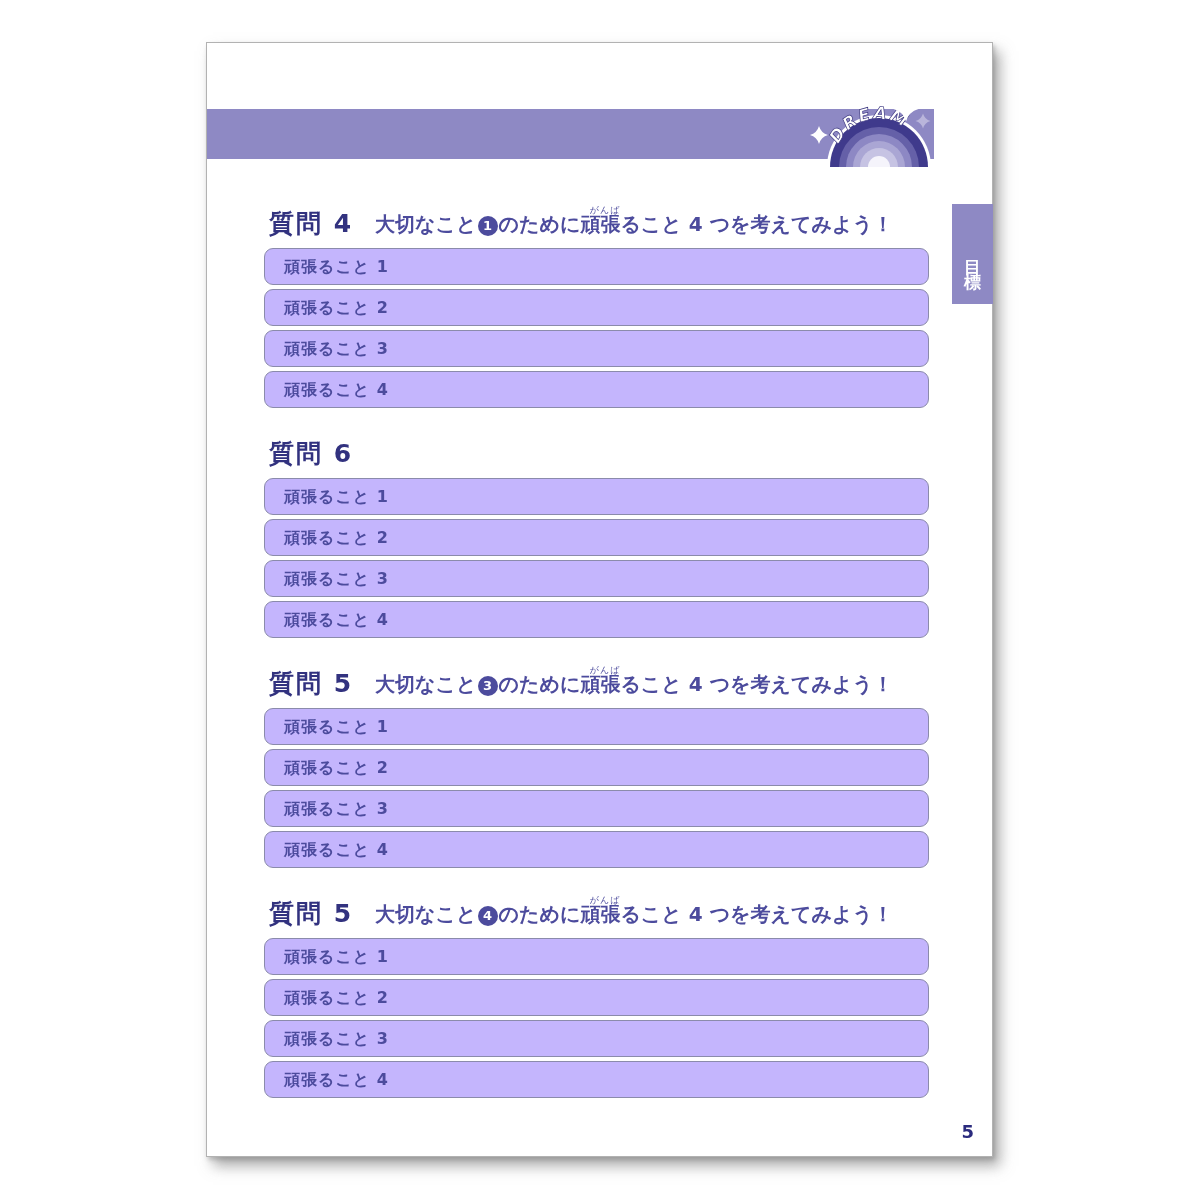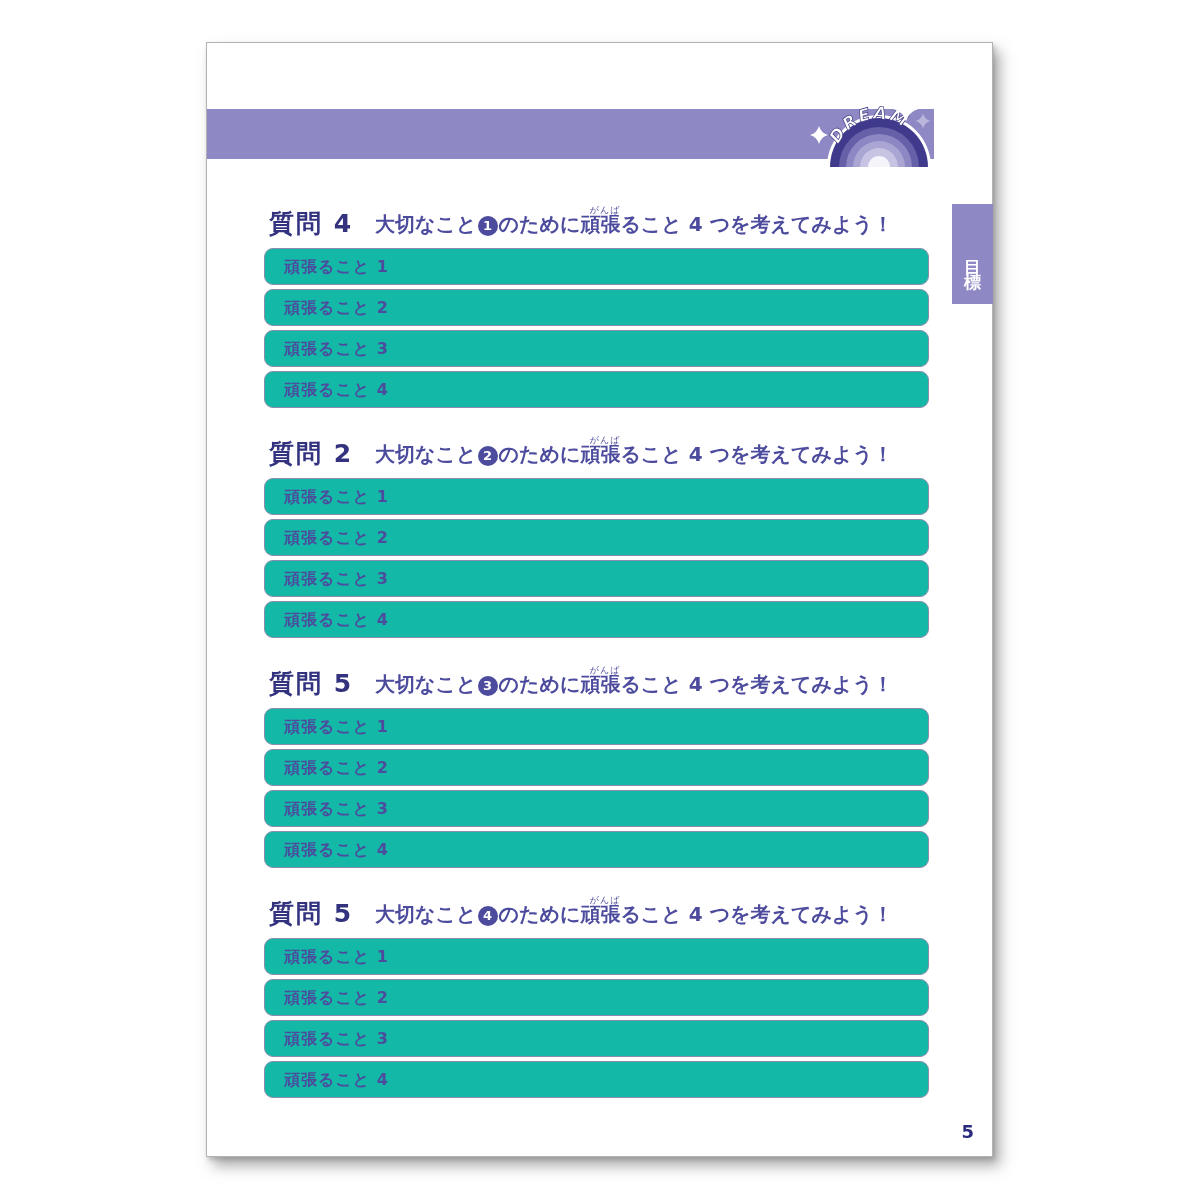--- a/index.html
+++ b/index.html
@@ -33,21 +33,21 @@
   .qnum { font-size:25px; font-weight:bold; color:#32327f; letter-spacing:2px;
     white-space:nowrap; line-height:1; margin-right:22px; }
   .qtext { font-size:20px; font-weight:bold; color:#4c4b9d; line-height:1; white-space:nowrap; }
   .qtext ruby { ruby-position:over; }
   .qtext rt { font-size:9px; font-weight:normal; color:#4c4b9d; letter-spacing:1px; text-align:right; }
   .circ { display:inline-block; width:20px; height:20px; border-radius:50%;
     background:#4c4b9d; color:#ffffff; font-size:13px; font-weight:bold;
     line-height:20px; text-align:center; vertical-align:1px; margin:0 1px; }
 
   .boxes { position:absolute; top:51px; left:0; right:0; }
-  .abox { height:37px; margin-bottom:4px; background:#14b8a6;
+  .abox { height:37px; margin-bottom:4px; background:#c4b5fd;
     border:1.5px solid #8b8bab; border-radius:9px;
     display:flex; align-items:center; padding-left:19px; }
   .alabel { font-size:16px; font-weight:bold; color:#4c4b9d; letter-spacing:1px; line-height:1; }
 
   
   .page-num { position:absolute; right:18px; top:1078px; font-size:18px;
     font-weight:bold; color:#2b2b7e; }
 </style>
 </head>
 <body>
@@ -102,22 +102,21 @@
             <span class="alabel">頑張ること 3</span>
           </div>
         <div class="abox">
             <span class="alabel">頑張ること 4</span>
           </div>
       </div>
     </section>
 
     <section class="q qs1">
       <div class="qh">
-        <span class="qnum">質問 2</span>
-        <span class="qtext"><span>大切なこと</span><span class="circ">2</span><span>のために</span><ruby><span>頑張</span><rt>がんば</rt></ruby><span>ること 4 つを考えてみよう！</span></span>
+        <span class="qnum">質問 6</span>
       </div>
       <div class="boxes">
         <div class="abox">
             <span class="alabel">頑張ること 1</span>
           </div>
         <div class="abox">
             <span class="alabel">頑張ること 2</span>
           </div>
         <div class="abox">
             <span class="alabel">頑張ること 3</span>

